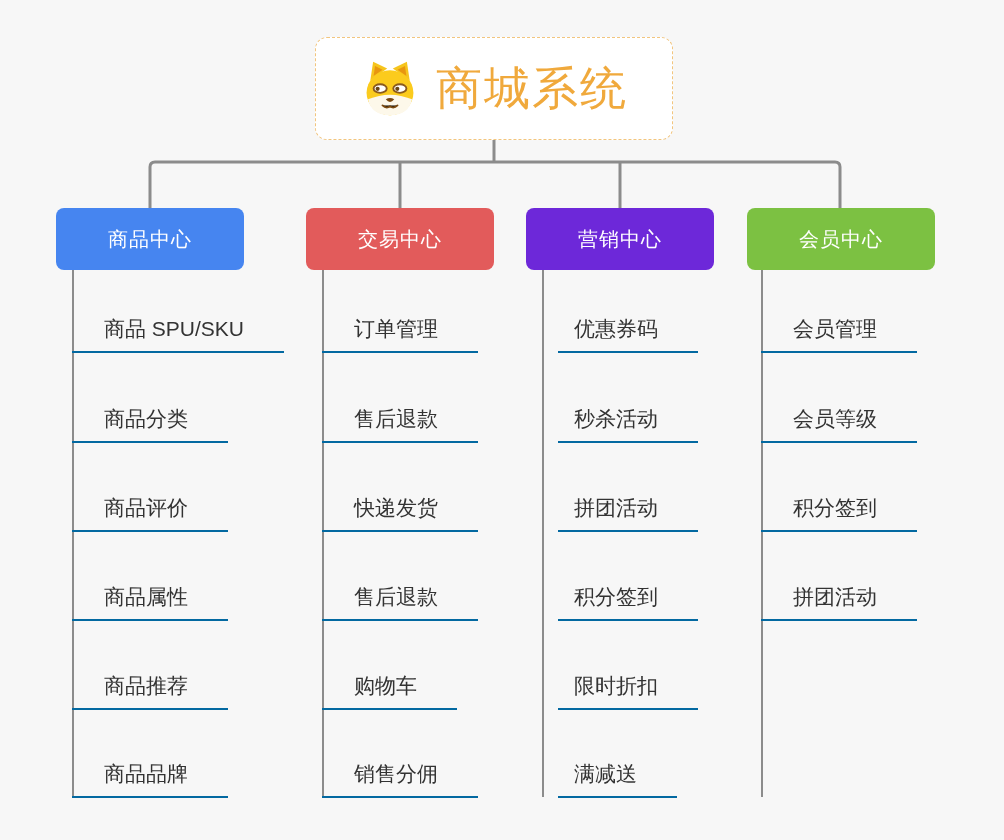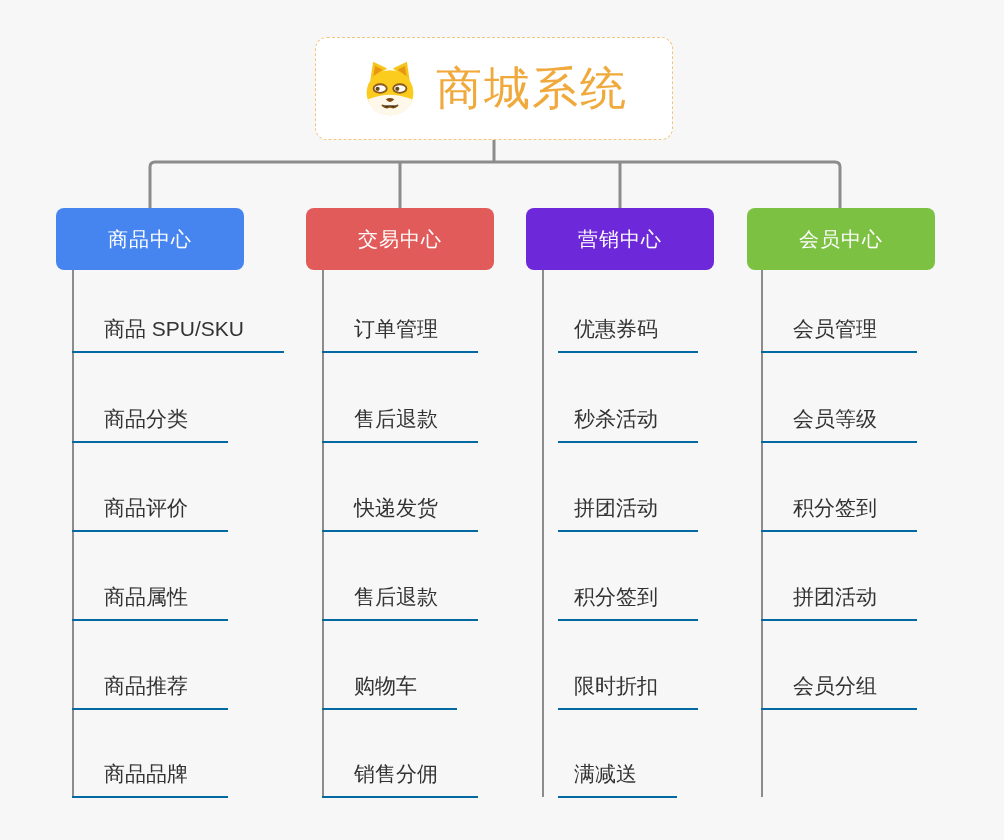--- a/index.html
+++ b/index.html
@@ -151,15 +151,14 @@
   <div class="item col-2 row-1">秒杀活动</div>
   <div class="item col-2 row-2">拼团活动</div>
   <div class="item col-2 row-3">积分签到</div>
   <div class="item col-2 row-4">限时折扣</div>
   <div class="item col-2 row-5">满减送</div>
 
   <div class="item col-3 row-0">会员管理</div>
   <div class="item col-3 row-1">会员等级</div>
   <div class="item col-3 row-2">积分签到</div>
   <div class="item col-3 row-3">拼团活动</div>
-  <div class="item col-3 row-4">会员分组</div>
 
 </div>
 
 </body></html>

